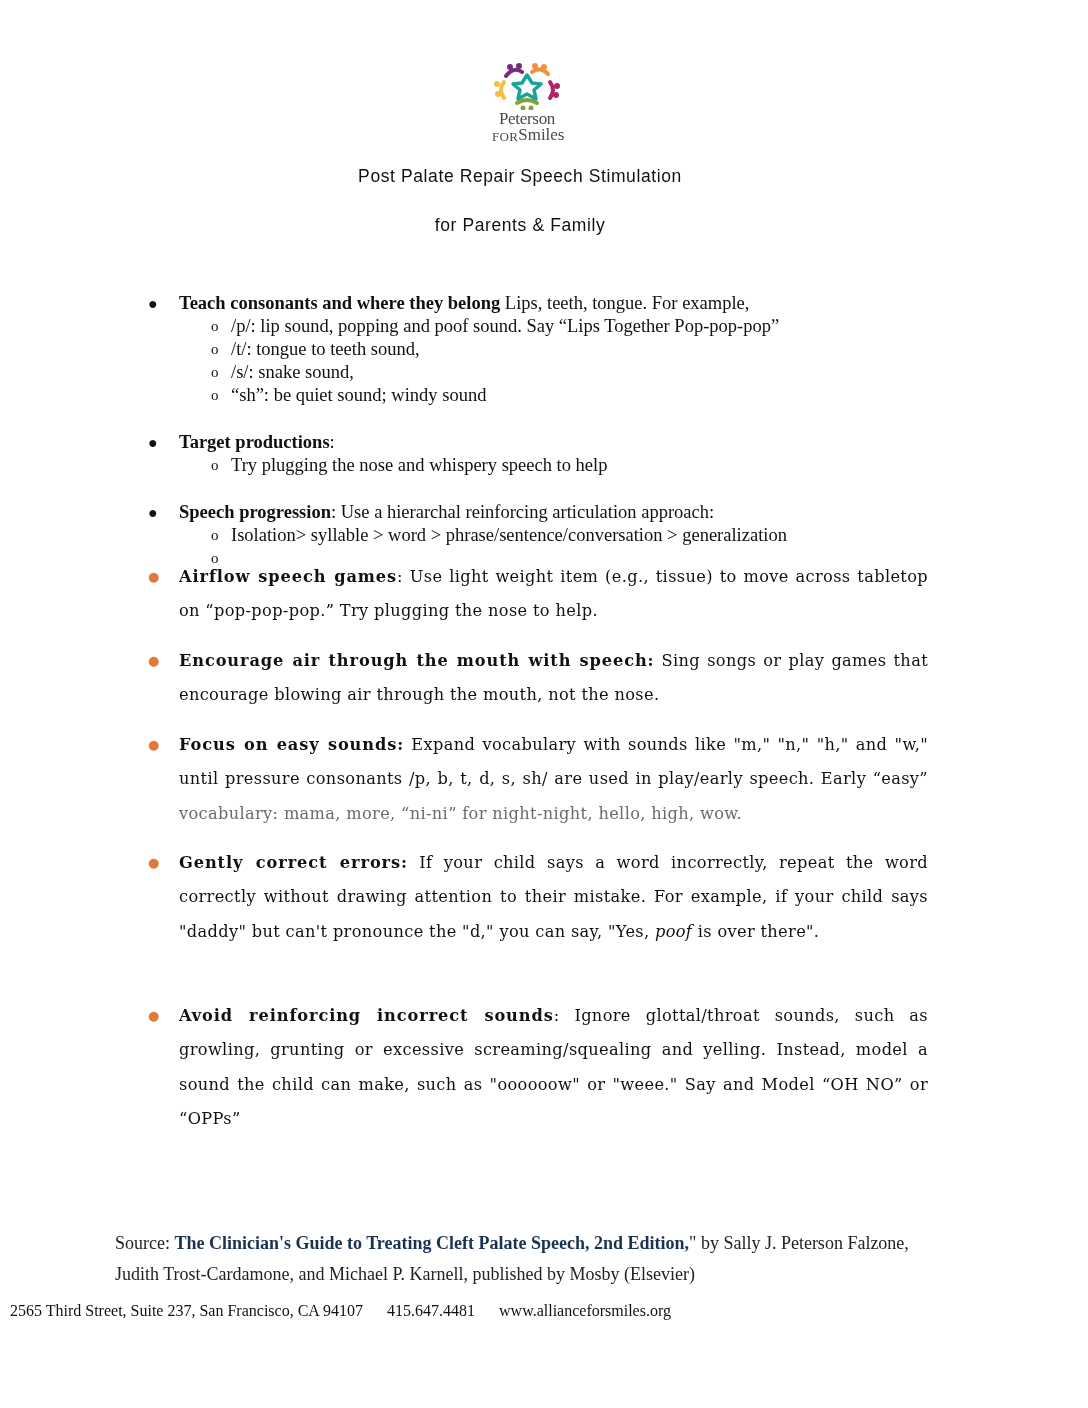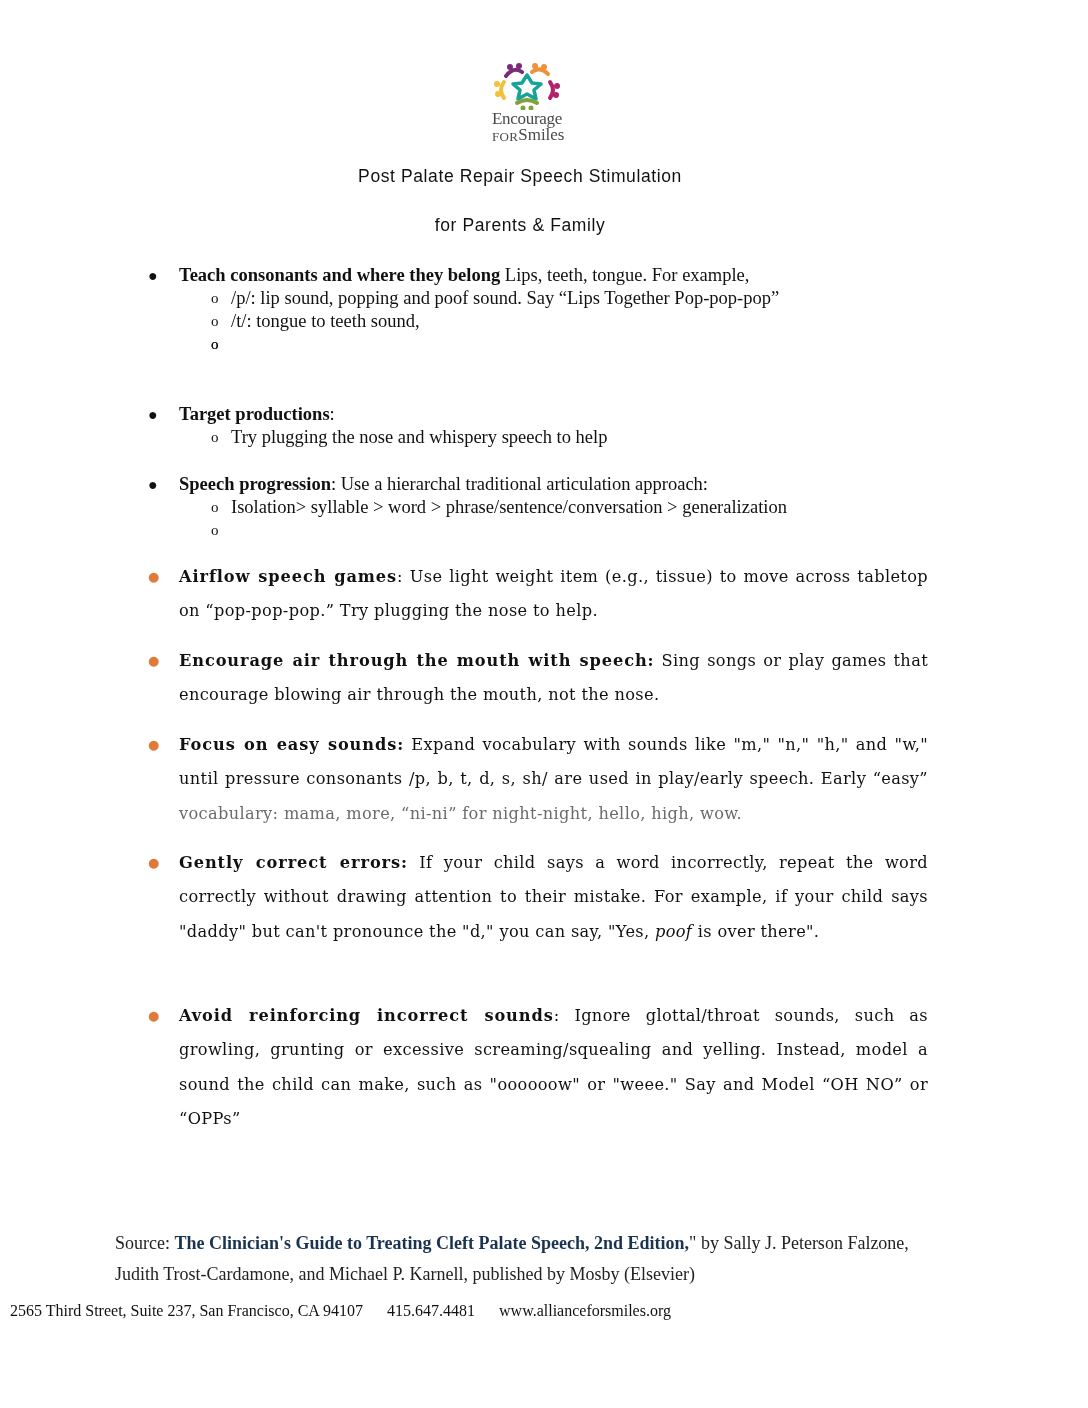--- a/index.html
+++ b/index.html
@@ -14,21 +14,21 @@
   .logo-text .for { font-size: 13px; vertical-align: middle; letter-spacing: 0.3px; }
 
   .title { position: absolute; left: 0; width: 1040px; text-align: center;
            font-family: Liberation Sans, sans-serif; font-size: 17.5px; letter-spacing: 0.6px; color: #111; }
   .title.t1 { top: 166px; }
   .title.t2 { top: 215px; }
 
   .sec { position: absolute; left: 148px; width: 790px; }
   .b1 { font-family: "Liberation Serif", serif; font-size: 18.5px; line-height: 23px; }
   .b1 .bullet { position: absolute; left: 0; font-size: 16px; }
-  .b1 .txt { margin-left: 31px; display: block; }
+  .b1 .txt { margin-left: 31px; display: block; margin-top: 28px; }
   .b1 strong { font-weight: bold; }
   .sub { position: relative; font-family: "Liberation Serif", serif; font-size: 18.5px; line-height: 23px; }
   .sub .o { position: absolute; left: 63px; font-size: 15px; }
   .sub .txt { margin-left: 83px; display: block; }
 
   .tp { display: inline-flex; }
   .tp span { display: inline-block; }
 
   .b2 { position: absolute; left: 148px; width: 780px;
         font-family: "DejaVu Serif", serif; font-size: 16.2px; line-height: 34.3px; }
@@ -67,21 +67,21 @@
     <circle cx="65" cy="24" r="3" fill="#b0236b"></circle>
     <circle cx="64" cy="33" r="3" fill="#b0236b"></circle>
 
     <polygon points="35,13 40,21 49,22 42,28 44,37 35,32 26,37 28,28 21,22 30,21" fill="none" stroke="#17a39a" stroke-width="3.5" stroke-linejoin="round"></polygon>
 
     <path d="M25 41 Q35 35 45 41" stroke="#7fa23a" stroke-width="4" fill="none" stroke-linecap="round"></path>
     <circle cx="31" cy="46" r="2.5" fill="#7fa23a"></circle>
     <circle cx="39" cy="46" r="2.5" fill="#7fa23a"></circle>
   </svg>
   <div class="logo-text">
-    <span class="l1">Encourage</span>
+    <span class="l1">Peterson</span>
     <span class="l2"><span class="for">FOR</span><span>Smiles</span></span>
   </div>
 </div>
 
 <div class="title t1">Post Palate Repair Speech Stimulation</div>
 <div class="title t2">for Parents &amp; Family</div>
 
 <div class="sec" style="top:264px;">
   <div class="b1" style="position:relative;">
     <span class="bullet">●</span>
@@ -90,41 +90,43 @@
   <div class="sub">
       <span class="o">o</span>
       <span class="txt">/p/: lip sound, popping and poof sound. Say “Lips Together Pop-pop-pop”</span>
     </div>
   <div class="sub">
       <span class="o">o</span>
       <span class="txt">/t/: tongue to teeth sound,</span>
     </div>
   <div class="sub">
       <span class="o">o</span>
+      <span class="txt">/s/: snake sound,</span>
     </div>
   <div class="sub">
       <span class="o">o</span>
+      <span class="txt">“sh”: be quiet sound; windy sound</span>
     </div>
 </div>
 
 <div class="sec" style="top:403px;">
   <div class="b1" style="position:relative;">
     <span class="bullet">●</span>
     <span class="txt"><strong>Target productions</strong><span>: </span></span>
   </div>
   <div class="sub">
       <span class="o">o</span>
       <span class="txt">Try plugging the nose and whispery speech to help</span>
     </div>
 </div>
 
 <div class="sec" style="top:473px;">
   <div class="b1" style="position:relative;">
     <span class="bullet">●</span>
-    <span class="txt"><strong>Speech progression</strong><span>: Use a hierarchal traditional articulation approach:</span></span>
+    <span class="txt"><strong>Speech progression</strong><span>: Use a hierarchal reinforcing articulation approach:</span></span>
   </div>
   <div class="sub">
       <span class="o">o</span>
       <span class="txt">Isolation&gt; syllable &gt; word &gt; phrase/sentence/conversation &gt; generalization</span>
     </div>
   <div class="sub">
       <span class="o">o</span>
     </div>
 </div>
 

